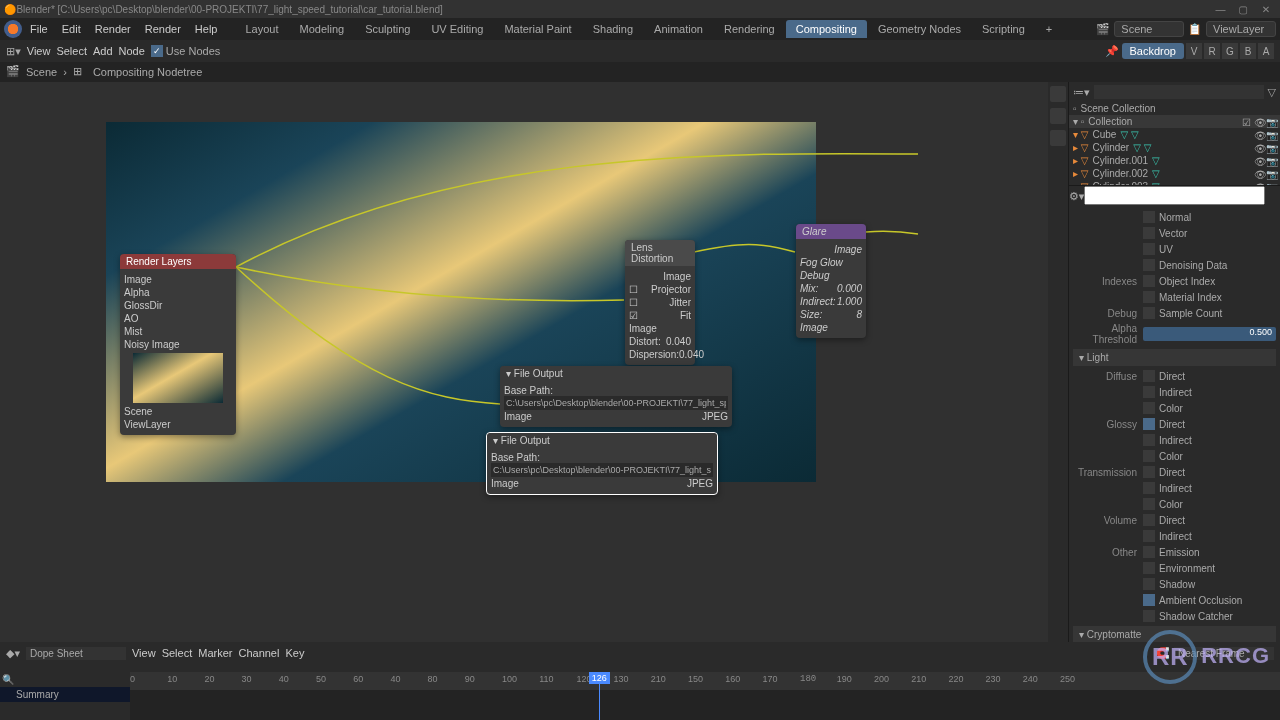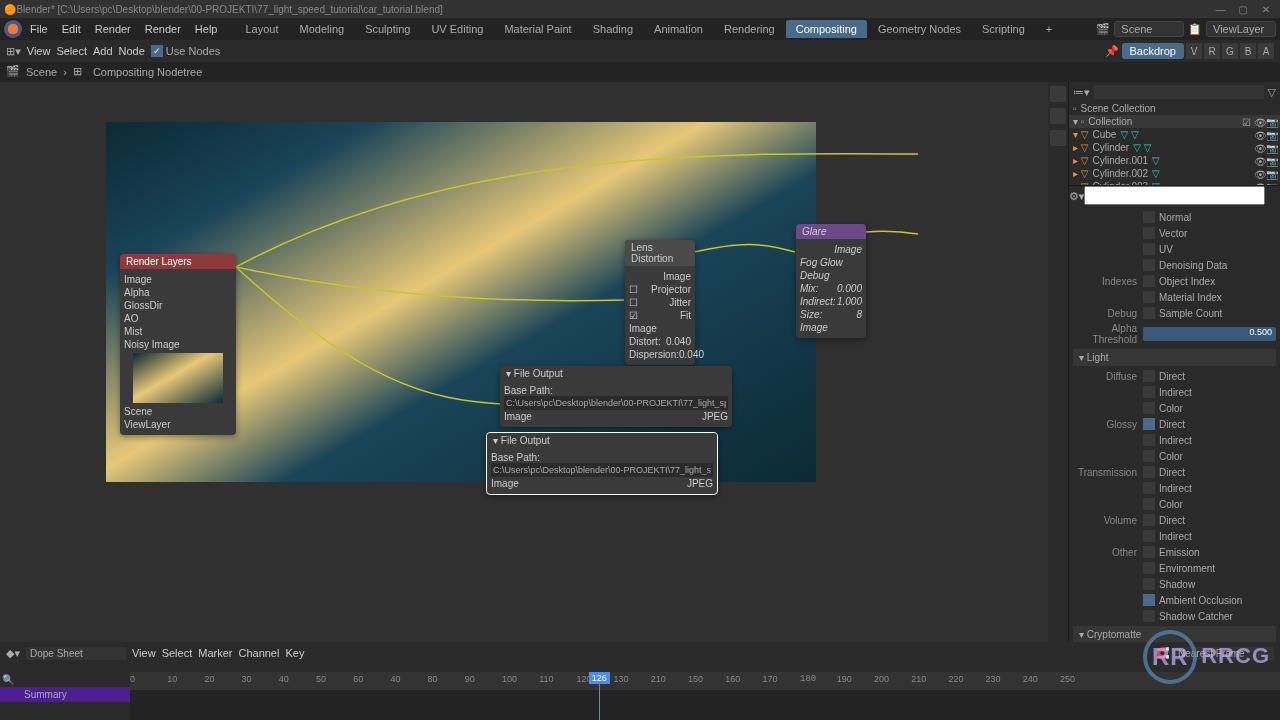--- a/index.html
+++ b/index.html
@@ -101,21 +101,21 @@
 
 .dope { height: 30px; background: #2a2a2a; }
 .dope .dp-hdr { height: 22px; display: flex; align-items: center; padding: 0 6px; gap: 6px; background: #2a2a2a; }
 .dope .dp-hdr .dh-item { color: #ccc; cursor: pointer; }
 .dope .dp-hdr input { background: #333; border: none; color: #aaa; width: 100px; font-size: 10px; padding: 1px 4px; }
 .dope .dp-hdr .right { margin-left: auto; display: flex; gap: 4px; align-items: center; }
 
 
 .timeline { height: 90px; background: #232323; display: flex; }
 .tl-left { width: 130px; background: #2a2a2a; }
-.tl-left .summary { background: #4c1d95; padding: 2px 24px; font-size: 10px; }
+.tl-left .summary { background: #0f172a; padding: 2px 16px; font-size: 10px; }
 .tl-left input { width: 100%; background: #2a2a2a; border: none; color: #aaa; font-size: 10px; padding: 2px; }
 .tl-body { flex: 1; position: relative; }
 .tl-ruler { height: 18px; background: #333; position: relative; font-size: 9px; }
 .tl-ruler .tick { position: absolute; top: 2px; color: #888; }
 .tl-playhead { position: absolute; top: 0; bottom: 0; width: 1px; background: #4a8aff; }
 .tl-playhead .ph-label { position: absolute; top: 0; left: -10px; background: #4a8aff; color: #fff; padding: 1px 3px; font-size: 9px; }
 
 
 .watermark { position: absolute; right: 10px; bottom: 36px; color: #c4b5fd; font-size: 22px; font-weight: bold; opacity: .7; letter-spacing: 1px; }
 .watermark .ring { width: 54px; height: 54px; border: 4px solid #5a8ab8; border-radius: 50%; display: inline-block; vertical-align: middle; margin-right: 4px; text-align: center; line-height: 46px; font-size: 24px; }

